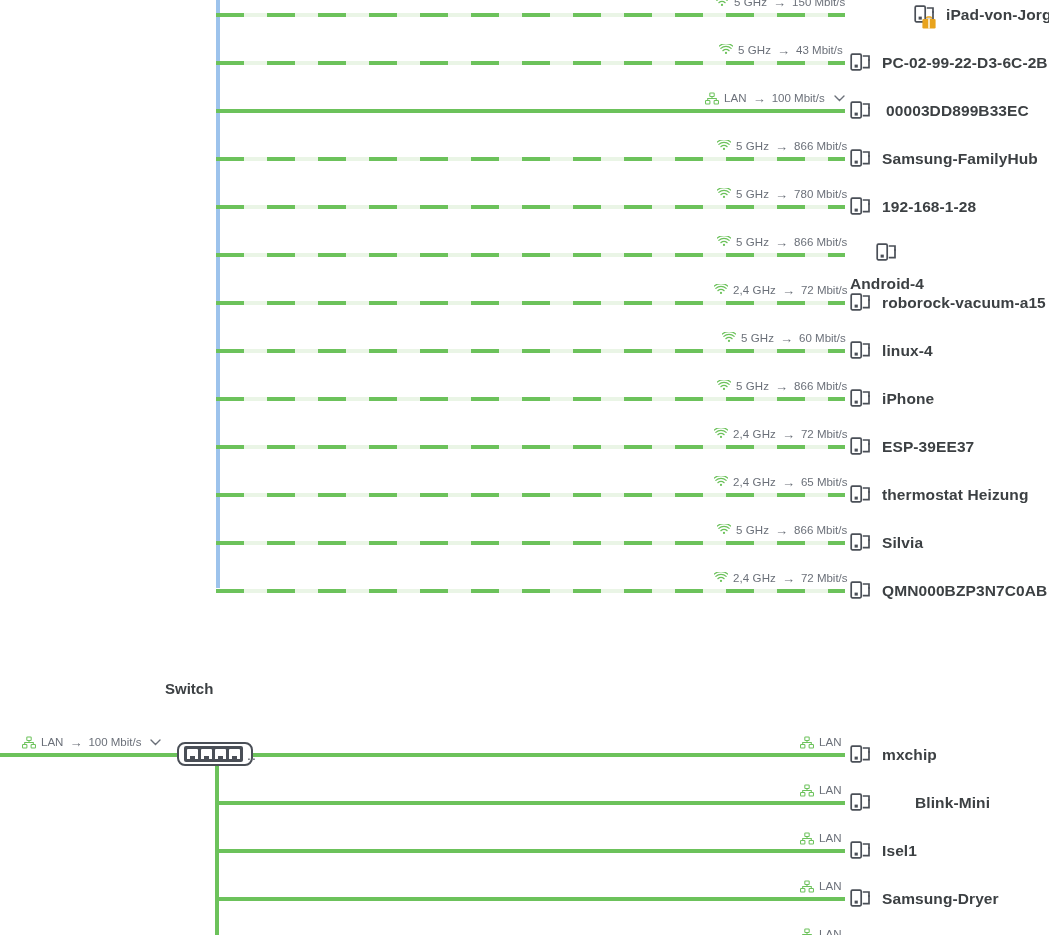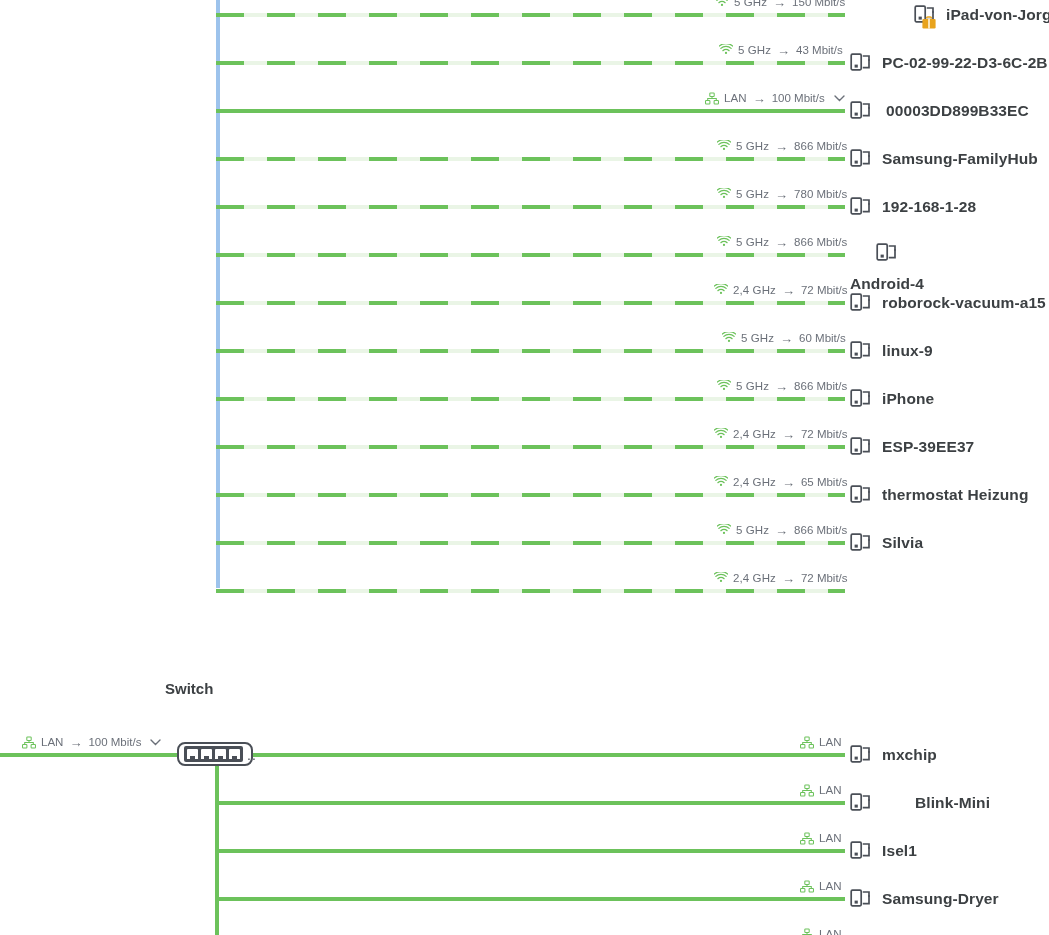--- a/index.html
+++ b/index.html
@@ -357,21 +357,21 @@
         <span class="speed-arrow">→</span>
         <span>60 Mbit/s</span>
       </div>
       <div class="device" style="left: 850px;">
         <div class="device-ico"><svg width="22" height="22" viewBox="0 0 22 22">
             <rect x="1.2" y="3.2" width="10" height="15.6" rx="1.2" fill="none" stroke="#4a4f57" stroke-width="1.7"></rect>
             <rect x="4.6" y="13.6" width="3.2" height="3" fill="#4a4f57"></rect>
             <path d="M13.6 5.0h5.4v4.0" fill="none" stroke="#4a4f57" stroke-width="1.7" stroke-linecap="square"></path>
             <path d="M19.0 9.0v7.6h-5.4" fill="none" stroke="#4a4f57" stroke-width="1.7" stroke-linecap="square"></path>
           </svg></div>
-        <span class="device-name">linux-9</span>
+        <span class="device-name">linux-4</span>
       </div>
     </div>
     <div class="row" style="top: 375px;">
       <div class="link-line dashed" style="left: 216px; width: 629px;"></div>
       <div class="link-label" style="left: 717px;">
         <span class="ico"><svg width="14" height="12" viewBox="0 0 16 13">
             <path d="M8 11.2a1.3 1.3 0 1 0 0-2.6 1.3 1.3 0 0 0 0 2.6z" fill="#6cc25b"></path>
             <path d="M4.4 7.3a5.3 5.3 0 0 1 7.2 0" stroke="#6cc25b" stroke-width="1.4" fill="none" stroke-linecap="round"></path>
             <path d="M2.1 4.7a8.6 8.6 0 0 1 11.8 0" stroke="#6cc25b" stroke-width="1.4" fill="none" stroke-linecap="round"></path>
             <path d="M0.2 2.1a11.6 11.6 0 0 1 15.6 0" stroke="#6cc25b" stroke-width="1.4" fill="none" stroke-linecap="round"></path>
@@ -464,20 +464,29 @@
       <div class="link-label" style="left: 714px;">
         <span class="ico"><svg width="14" height="12" viewBox="0 0 16 13">
             <path d="M8 11.2a1.3 1.3 0 1 0 0-2.6 1.3 1.3 0 0 0 0 2.6z" fill="#6cc25b"></path>
             <path d="M4.4 7.3a5.3 5.3 0 0 1 7.2 0" stroke="#6cc25b" stroke-width="1.4" fill="none" stroke-linecap="round"></path>
             <path d="M2.1 4.7a8.6 8.6 0 0 1 11.8 0" stroke="#6cc25b" stroke-width="1.4" fill="none" stroke-linecap="round"></path>
             <path d="M0.2 2.1a11.6 11.6 0 0 1 15.6 0" stroke="#6cc25b" stroke-width="1.4" fill="none" stroke-linecap="round"></path>
           </svg></span>
         <span class="medium">2,4 GHz</span>
         <span class="speed-arrow">→</span>
         <span>72 Mbit/s</span>
+      </div>
+      <div class="device" style="left: 850px;">
+        <div class="device-ico"><svg width="22" height="22" viewBox="0 0 22 22">
+            <rect x="1.2" y="3.2" width="10" height="15.6" rx="1.2" fill="none" stroke="#4a4f57" stroke-width="1.7"></rect>
+            <rect x="4.6" y="13.6" width="3.2" height="3" fill="#4a4f57"></rect>
+            <path d="M13.6 5.0h5.4v4.0" fill="none" stroke="#4a4f57" stroke-width="1.7" stroke-linecap="square"></path>
+            <path d="M19.0 9.0v7.6h-5.4" fill="none" stroke="#4a4f57" stroke-width="1.7" stroke-linecap="square"></path>
+          </svg></div>
+        <span class="device-name">QMN000BZP3N7C0AB</span>
       </div>
     </div>
     <div class="trunk-lan" style="left: 215px; top: 766px; height: 169px; background: rgb(108, 194, 91);"></div>
     <div class="group-title" style="left: 165px; top: 680px;">Switch</div>
     <div class="link-line solid" style="left: 0px; width: 178px; top: 753px;"></div>
     <div class="link-label" style="left: 22px; top: 731px;">
       <span class="ico"><svg width="14" height="13" viewBox="0 0 16 14">
           <rect x="5.5" y="0.6" width="5" height="4" rx="0.8" fill="none" stroke="#6cc25b" stroke-width="1.2"></rect>
           <rect x="0.6" y="9.2" width="5" height="4" rx="0.8" fill="none" stroke="#6cc25b" stroke-width="1.2"></rect>
           <rect x="10.4" y="9.2" width="5" height="4" rx="0.8" fill="none" stroke="#6cc25b" stroke-width="1.2"></rect>

